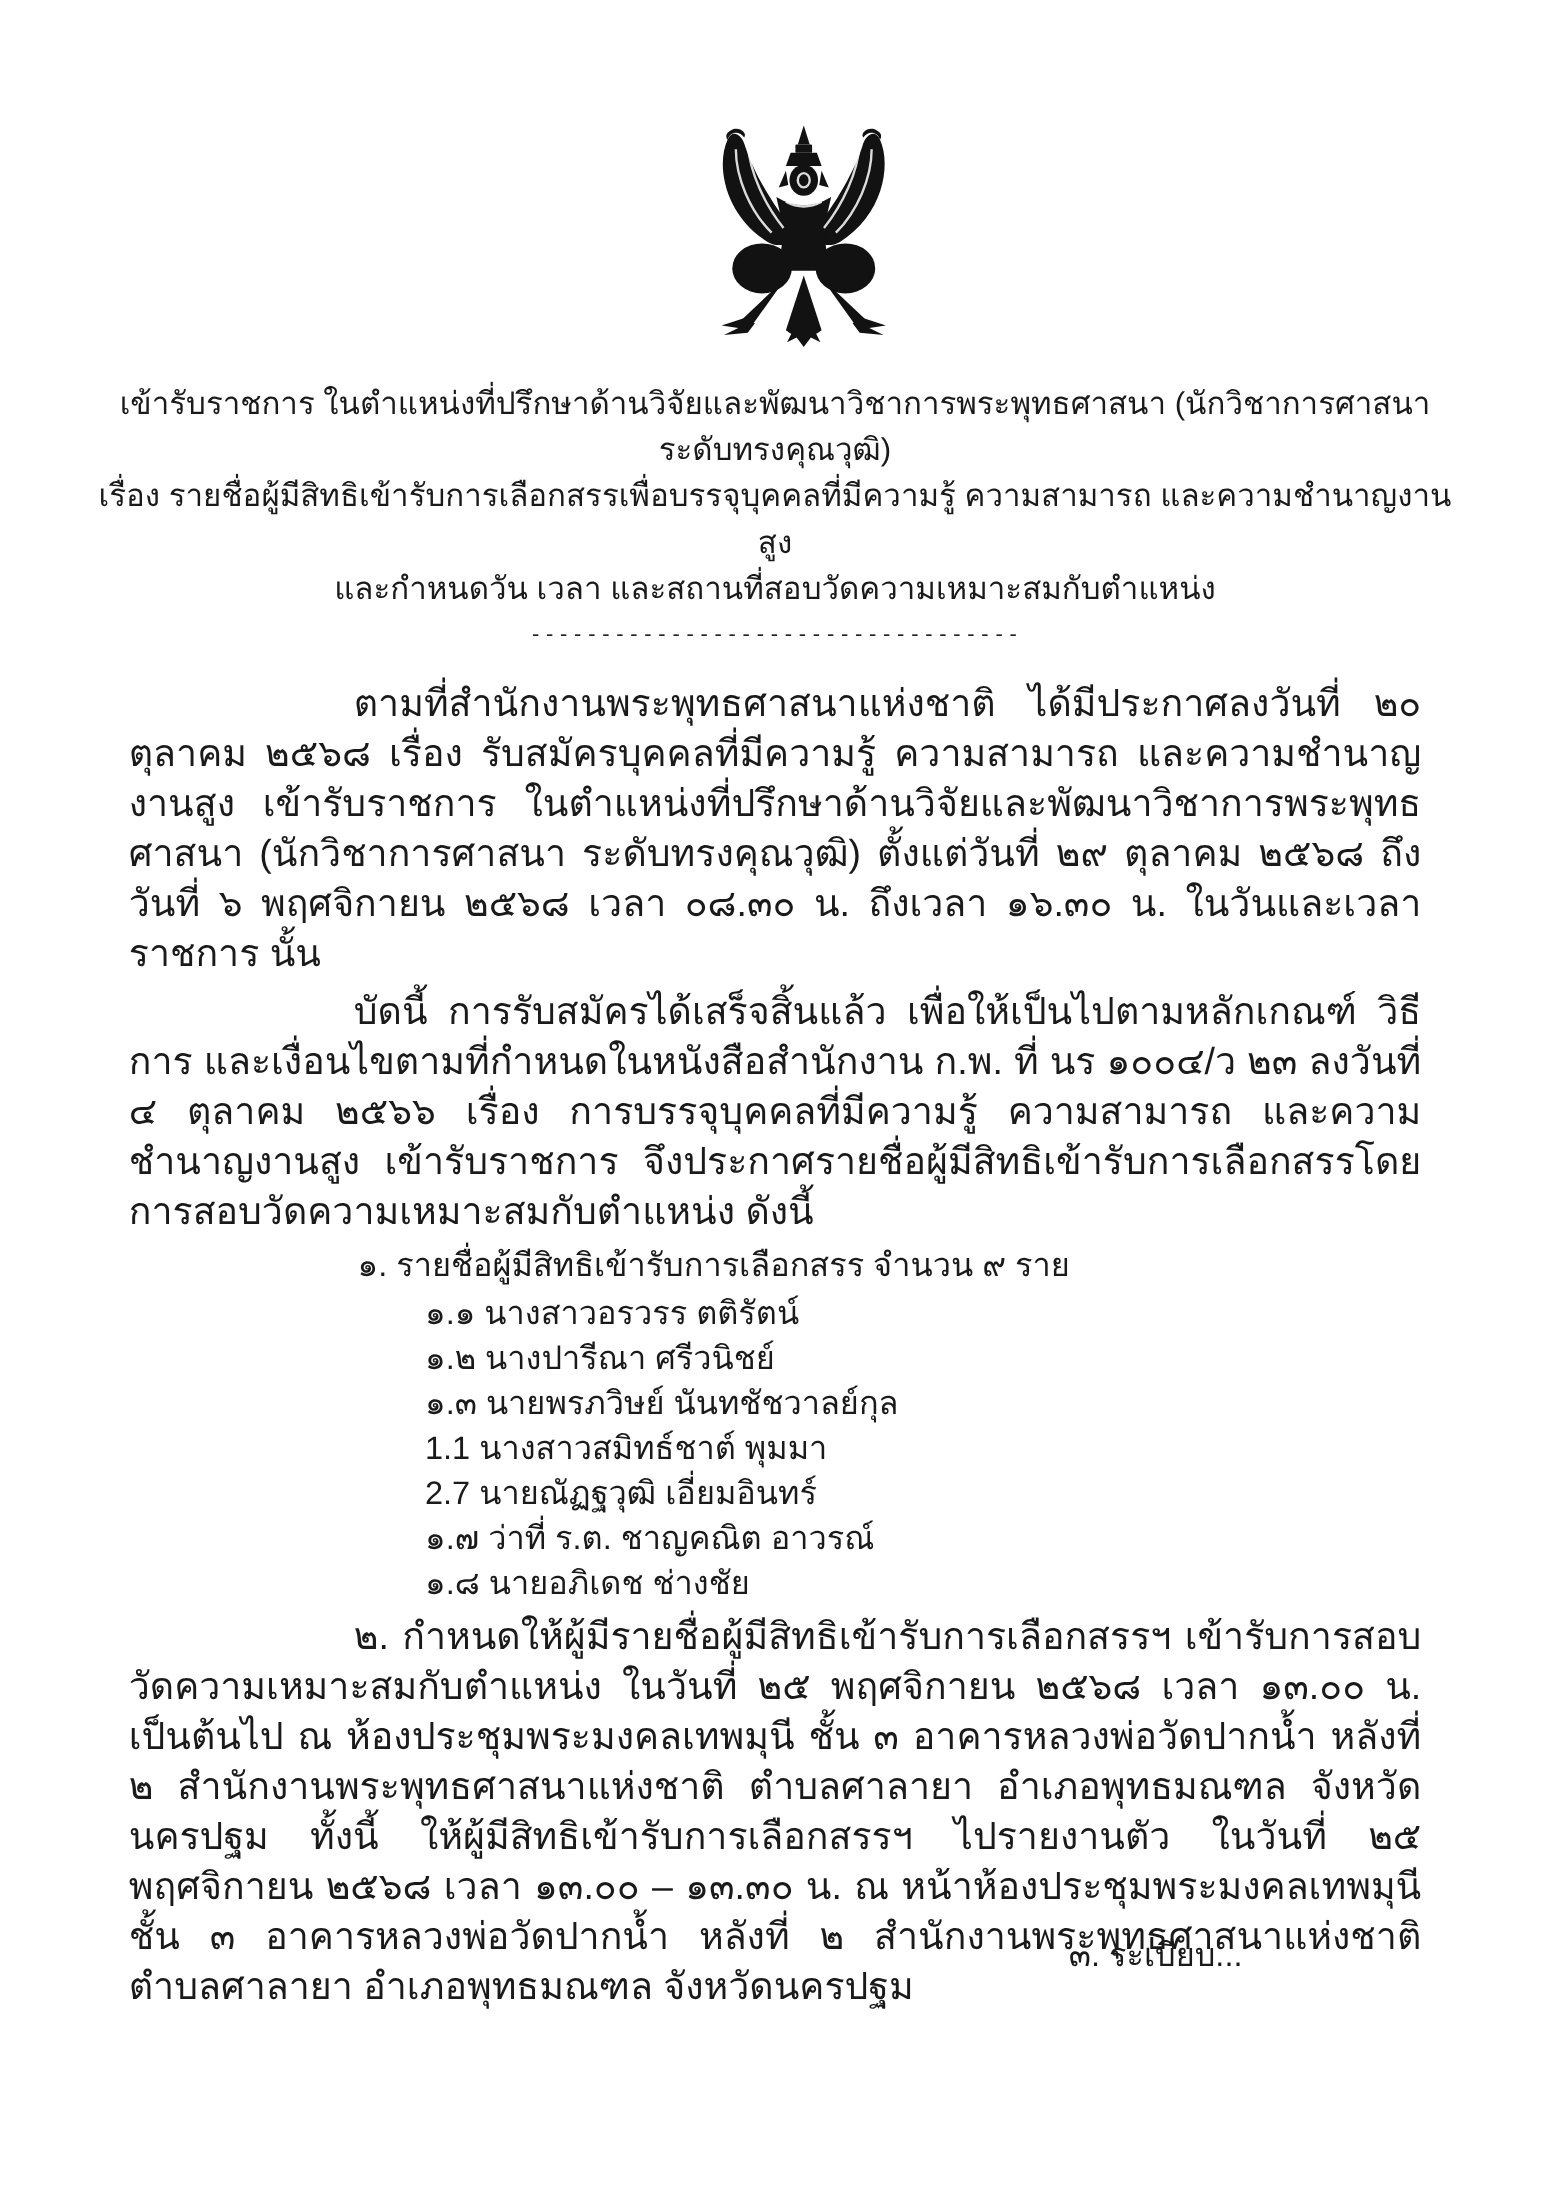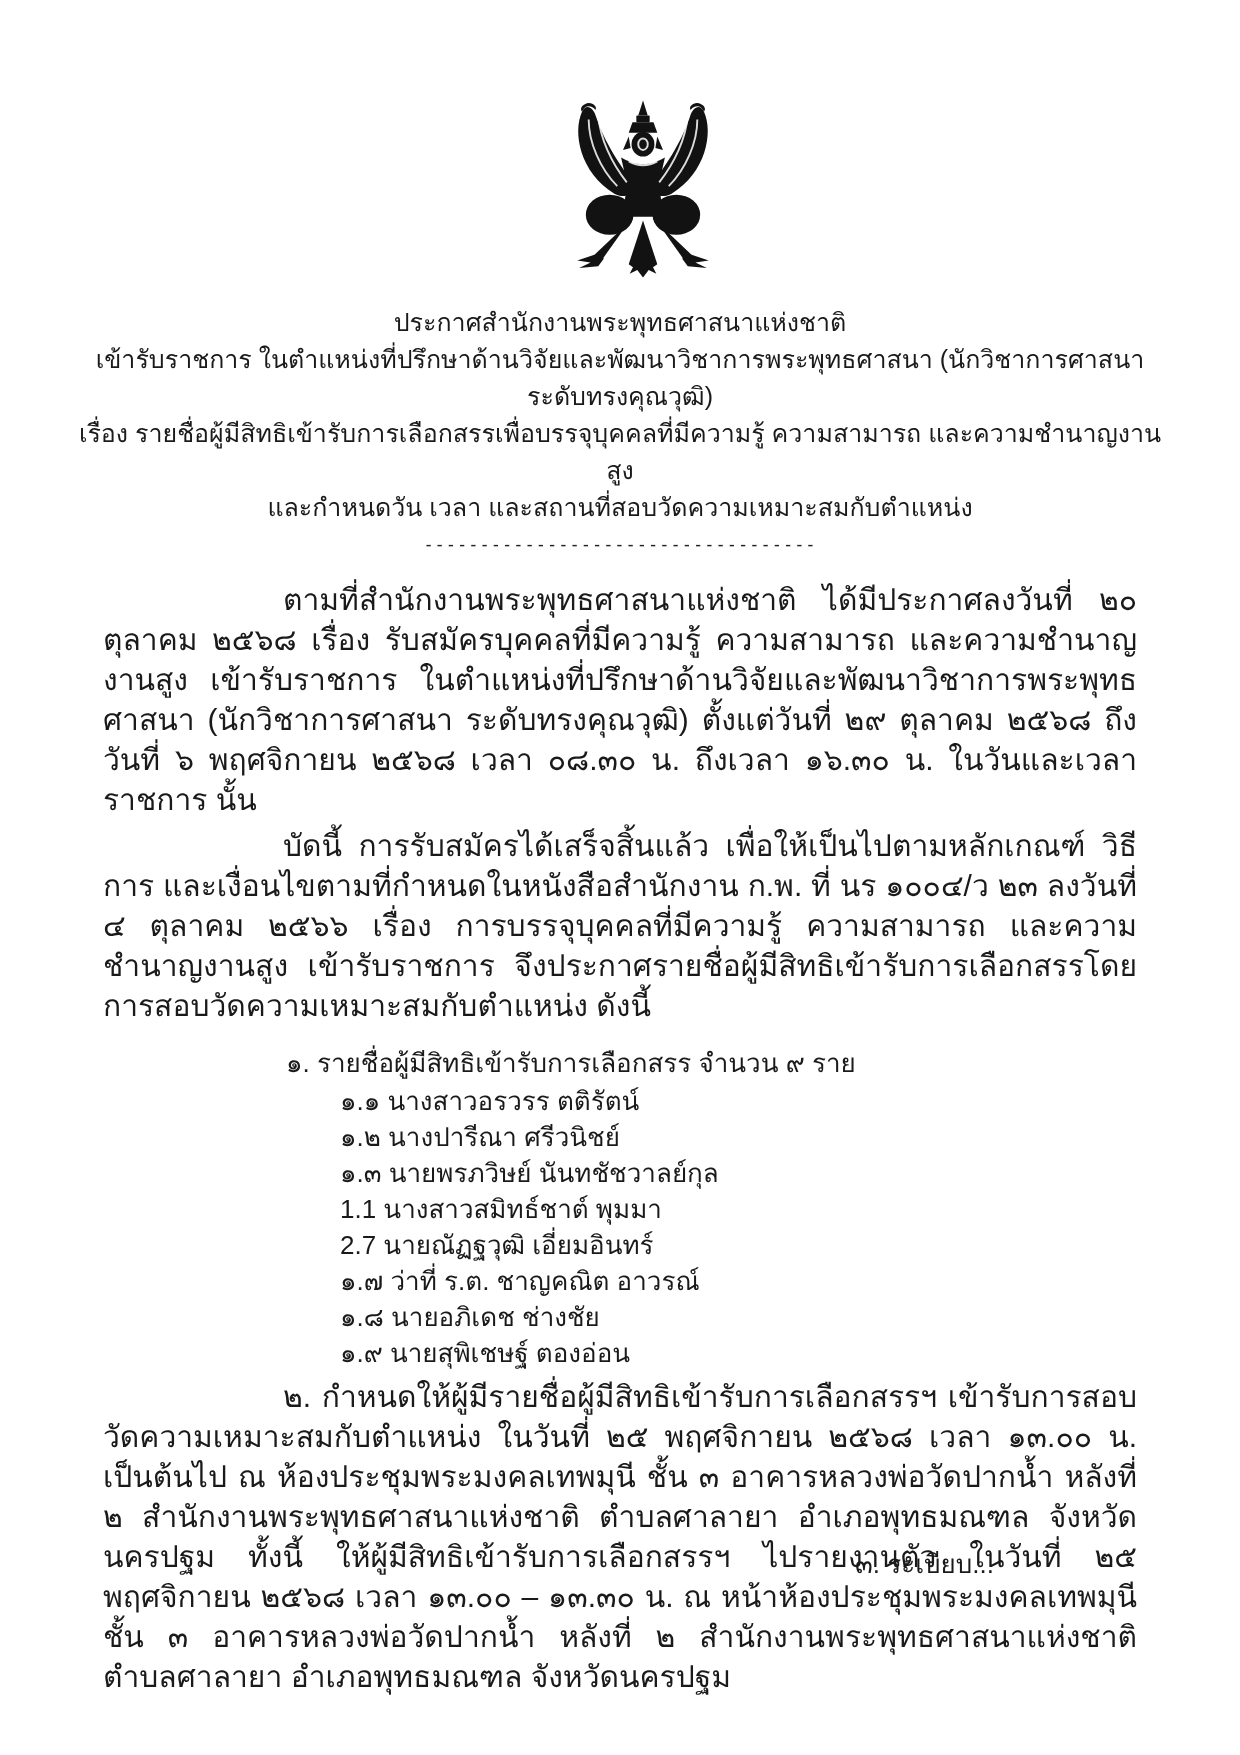--- a/index.html
+++ b/index.html
@@ -44,21 +44,21 @@
     line-height:40px;
     text-align:justify;
   }
   .indent{text-indent:180px;}
   .para-1{margin-top:26px;}
   .para-2{margin-top:6px;}
   .sec-heading{
     font-size:26px;
     line-height:40px;
     padding-left:183px;
-    margin-top:17px;
+    margin-top:2px;
   }
   .name-line{
     font-size:26px;
     line-height:36px;
     padding-left:237px;
   }
   .para-3{margin-top:6px;}
   .footer-note{
     position:absolute;
     top:1548px;
@@ -116,42 +116,40 @@
         <path d="M38,16 C40,40 52,66 68,86"></path>
         <path d="M142,20 C142,44 130,72 112,90"></path>
         <path d="M132,16 C130,40 118,66 102,86"></path>
         <path d="M70,64 Q85,72 100,64"></path>
         <ellipse cx="85" cy="46" rx="5" ry="6"></ellipse>
       </g>
     </svg>
   </div>
 
   <div class="header">
-    <div class="h-line">ประกาศสำนักงานพระพุทธศาสนาแห่งชาติ</div>
     <div class="h-line">เข้ารับราชการ ในตำแหน่งที่ปรึกษาด้านวิจัยและพัฒนาวิชาการพระพุทธศาสนา (นักวิชาการศาสนา ระดับทรงคุณวุฒิ)</div>
     <div class="h-line">เรื่อง รายชื่อผู้มีสิทธิเข้ารับการเลือกสรรเพื่อบรรจุบุคคลที่มีความรู้ ความสามารถ และความชำนาญงานสูง</div>
     <div class="h-line">และกำหนดวัน เวลา และสถานที่สอบวัดความเหมาะสมกับตำแหน่ง</div>
   </div>
   <div class="divider">-----------------------------------</div>
 
   <div class="content">
     <div class="para indent para-1">ตามที่สำนักงานพระพุทธศาสนาแห่งชาติ ได้มีประกาศลงวันที่ ๒๐ ตุลาคม ๒๕๖๘ เรื่อง รับสมัครบุคคลที่มีความรู้ ความสามารถ และความชำนาญงานสูง เข้ารับราชการ ในตำแหน่งที่ปรึกษาด้านวิจัยและพัฒนาวิชาการพระพุทธศาสนา (นักวิชาการศาสนา ระดับทรงคุณวุฒิ) ตั้งแต่วันที่ ๒๙ ตุลาคม ๒๕๖๘ ถึงวันที่ ๖ พฤศจิกายน ๒๕๖๘ เวลา ๐๘.๓๐ น. ถึงเวลา ๑๖.๓๐ น. ในวันและเวลาราชการ นั้น</div>
     <div class="para indent para-2">บัดนี้ การรับสมัครได้เสร็จสิ้นแล้ว เพื่อให้เป็นไปตามหลักเกณฑ์ วิธีการ และเงื่อนไขตามที่กำหนดในหนังสือสำนักงาน ก.พ. ที่ นร ๑๐๐๔/ว ๒๓ ลงวันที่ ๔ ตุลาคม ๒๕๖๖ เรื่อง การบรรจุบุคคลที่มีความรู้ ความสามารถ และความชำนาญงานสูง เข้ารับราชการ จึงประกาศรายชื่อผู้มีสิทธิเข้ารับการเลือกสรรโดยการสอบวัดความเหมาะสมกับตำแหน่ง ดังนี้</div>
 
     <div class="sec-heading">๑. รายชื่อผู้มีสิทธิเข้ารับการเลือกสรร จำนวน ๙ ราย</div>
 
     <div class="names">
       <div class="name-line">๑.๑ นางสาวอรวรร ตติรัตน์</div>
       <div class="name-line">๑.๒ นางปารีณา ศรีวนิชย์</div>
       <div class="name-line">๑.๓ นายพรภวิษย์ นันทชัชวาลย์กุล</div>
       <div class="name-line">1.1 นางสาวสมิทธ์ชาต์ พุมมา</div>
       <div class="name-line">2.7 นายณัฏฐวุฒิ เอี่ยมอินทร์</div>
       <div class="name-line">๑.๗ ว่าที่ ร.ต. ชาญคณิต อาวรณ์</div>
       <div class="name-line">๑.๘ นายอภิเดช ช่างชัย</div>
-      <div class="name-line">๑.๙ นายสุพิเชษฐ์ ตองอ่อน</div>
     </div>
 
     <div class="para indent para-3">๒. กำหนดให้ผู้มีรายชื่อผู้มีสิทธิเข้ารับการเลือกสรรฯ เข้ารับการสอบวัดความเหมาะสมกับตำแหน่ง ในวันที่ ๒๕ พฤศจิกายน ๒๕๖๘ เวลา ๑๓.๐๐ น. เป็นต้นไป ณ ห้องประชุมพระมงคลเทพมุนี ชั้น ๓ อาคารหลวงพ่อวัดปากน้ำ หลังที่ ๒ สำนักงานพระพุทธศาสนาแห่งชาติ ตำบลศาลายา อำเภอพุทธมณฑล จังหวัดนครปฐม ทั้งนี้ ให้ผู้มีสิทธิเข้ารับการเลือกสรรฯ ไปรายงานตัว ในวันที่ ๒๕ พฤศจิกายน ๒๕๖๘ เวลา ๑๓.๐๐ – ๑๓.๓๐ น. ณ หน้าห้องประชุมพระมงคลเทพมุนี ชั้น ๓ อาคารหลวงพ่อวัดปากน้ำ หลังที่ ๒ สำนักงานพระพุทธศาสนาแห่งชาติ ตำบลศาลายา อำเภอพุทธมณฑล จังหวัดนครปฐม</div>
   </div>
 
   <div class="footer-note">๓. ระเบียบ...</div>
 
 </div>
 
 </body></html>

